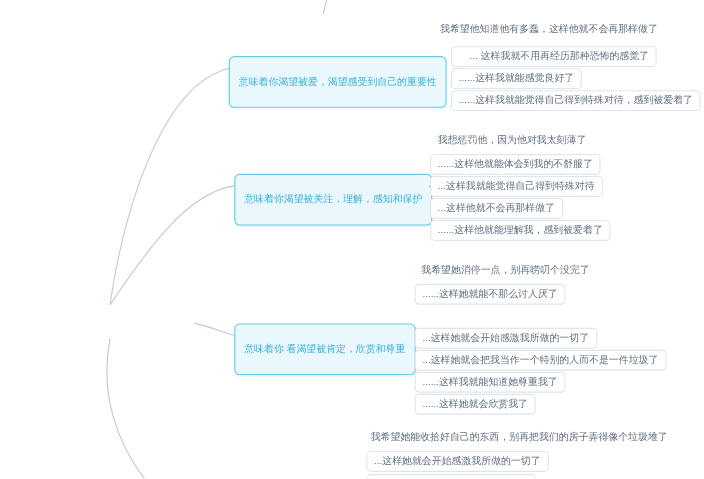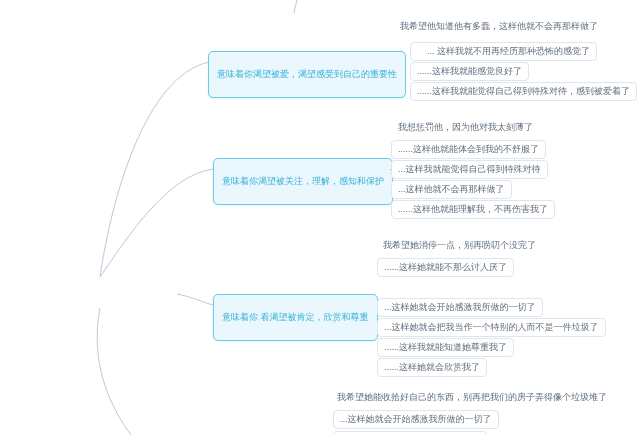--- a/index.html
+++ b/index.html
@@ -57,21 +57,21 @@
 
   <div class="leaf-parent" style="left:400px;top:21px;">我希望他知道他有多蠢，这样他就不会再那样做了</div>
   <div class="leaf-box" style="left:410px;top:42px;padding-left:16px;">... 这样我就不用再经历那种恐怖的感觉了</div>
   <div class="leaf-box" style="left:410px;top:62px;">......这样我就能感觉良好了</div>
   <div class="leaf-box" style="left:410px;top:82px;">......这样我就能觉得自己得到特殊对待，感到被爱着了</div>
 
   <div class="leaf-parent" style="left:398px;top:122px;">我想惩罚他，因为他对我太刻薄了</div>
   <div class="leaf-box" style="left:391px;top:140px;">......这样他就能体会到我的不舒服了</div>
   <div class="leaf-box" style="left:391px;top:160px;">...这样我就能觉得自己得到特殊对待</div>
   <div class="leaf-box" style="left:391px;top:180px;">...这样他就不会再那样做了</div>
-  <div class="leaf-box" style="left:391px;top:200px;">......这样他就能理解我，不再伤害我了</div>
+  <div class="leaf-box" style="left:391px;top:200px;">......这样他就能理解我，感到被爱着了</div>
 
   <div class="leaf-parent" style="left:383px;top:240px;">我希望她消停一点，别再唠叨个没完了</div>
   <div class="leaf-box" style="left:377px;top:258px;">......这样她就能不那么讨人厌了</div>
   <div class="leaf-box" style="left:377px;top:298px;">...这样她就会开始感激我所做的一切了</div>
   <div class="leaf-box" style="left:377px;top:318px;">...这样她就会把我当作一个特别的人而不是一件垃圾了</div>
   <div class="leaf-box" style="left:377px;top:338px;">......这样我就能知道她尊重我了</div>
   <div class="leaf-box" style="left:377px;top:358px;">......这样她就会欣赏我了</div>
 
   <div class="leaf-parent" style="left:337px;top:392px;">我希望她能收拾好自己的东西，别再把我们的房子弄得像个垃圾堆了</div>
   <div class="leaf-box" style="left:333px;top:410px;">...这样她就会开始感激我所做的一切了</div>

